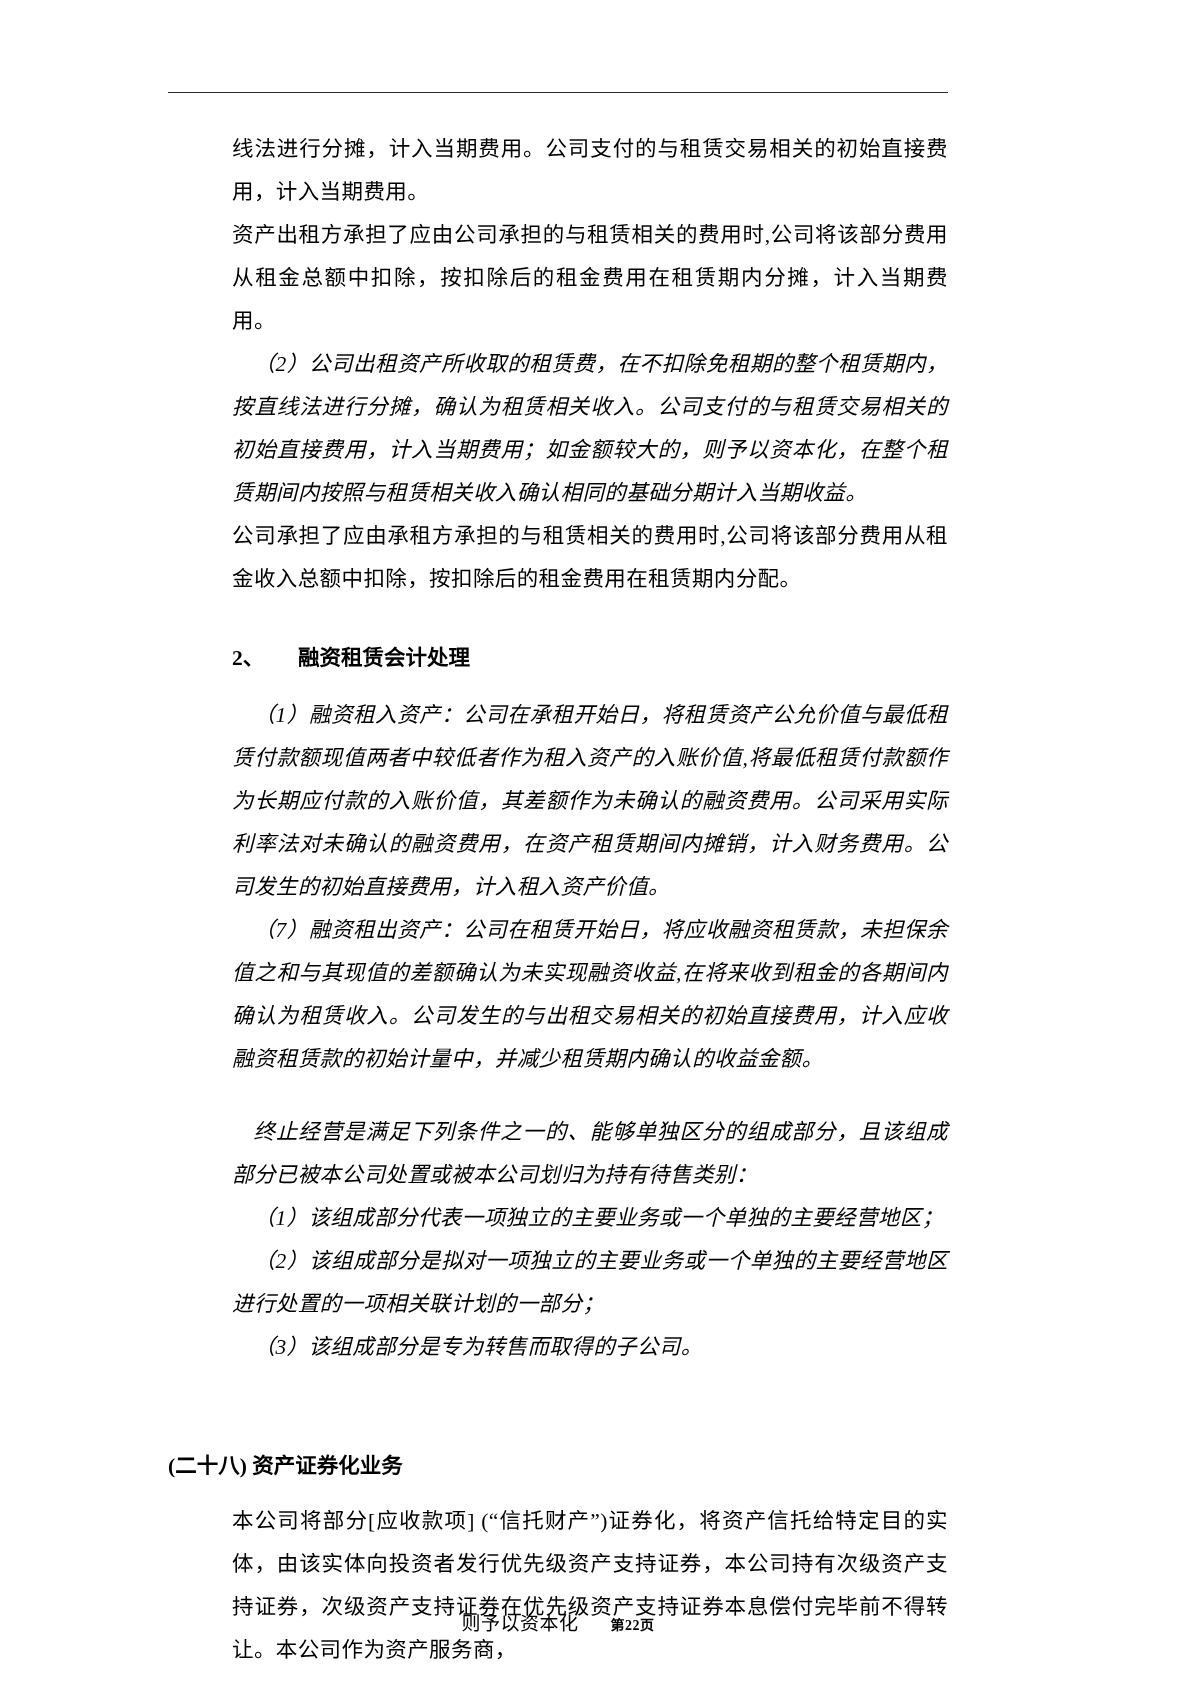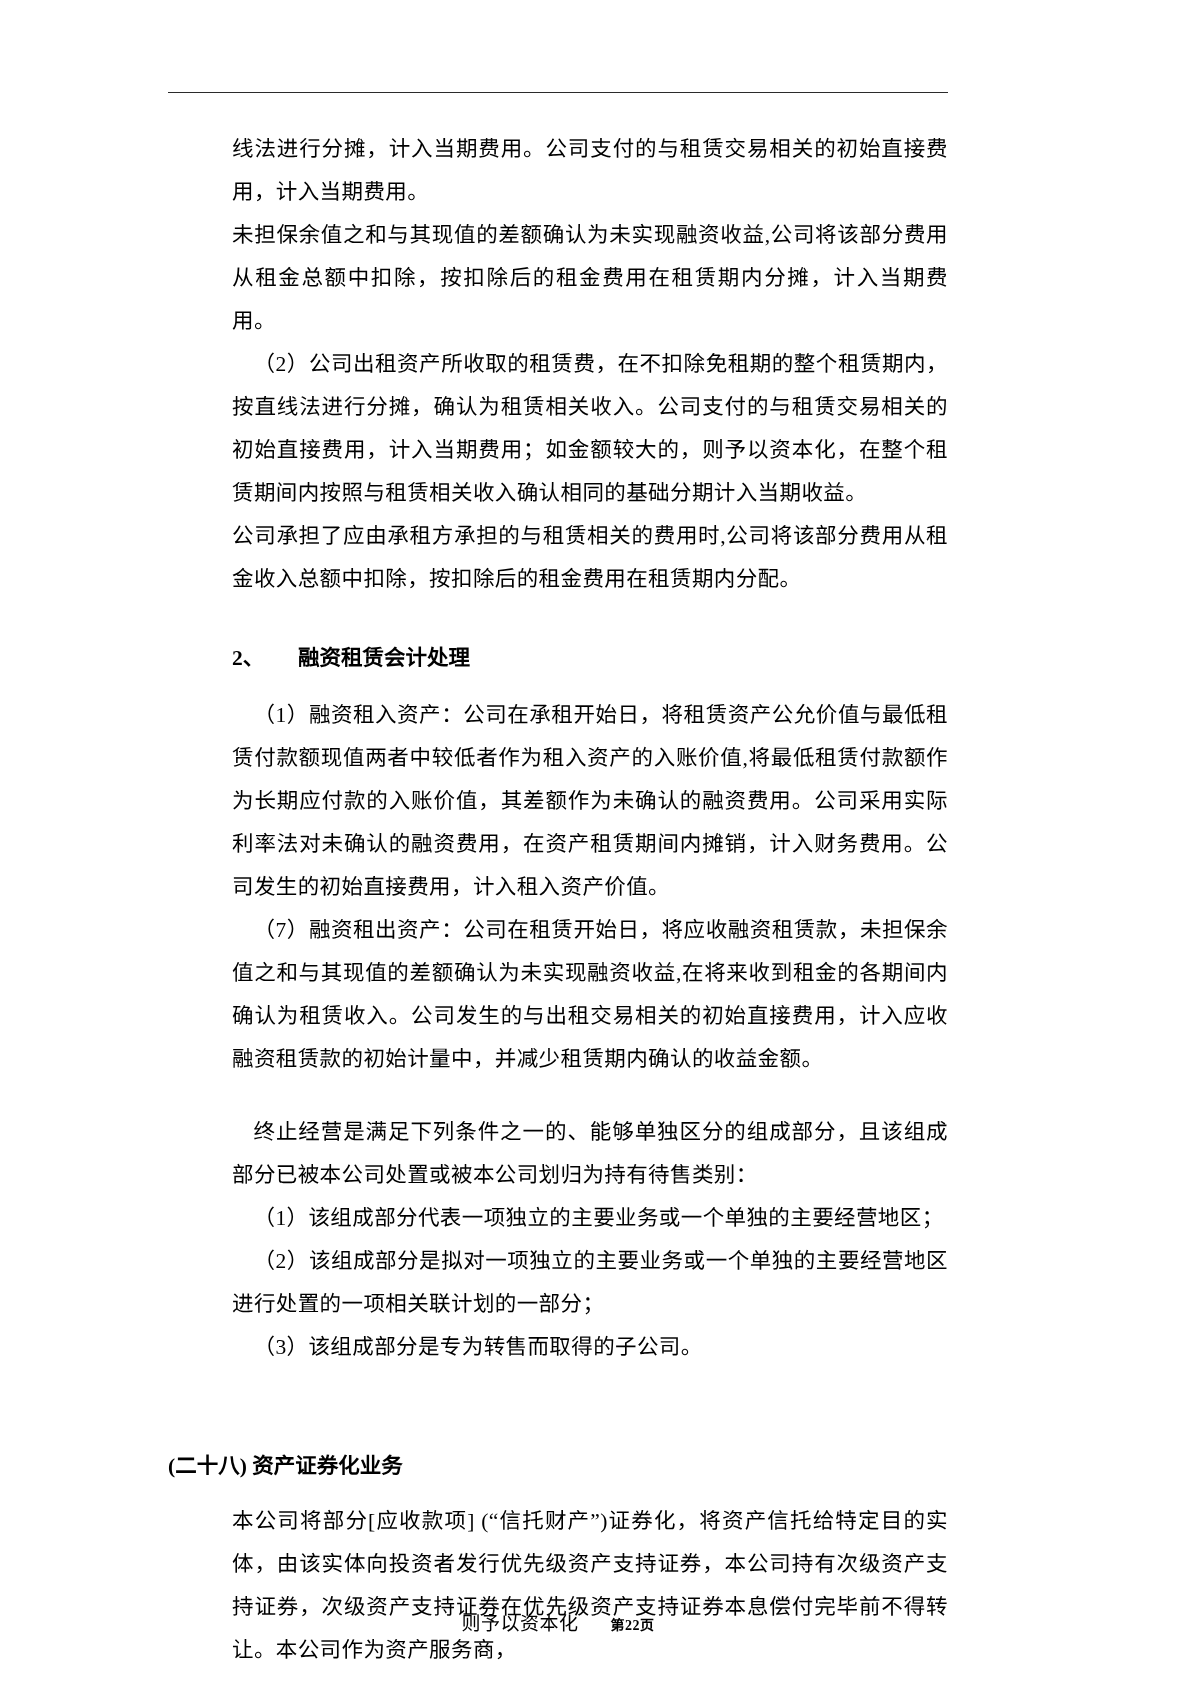--- a/index.html
+++ b/index.html
@@ -48,20 +48,21 @@
     text-justify: inter-ideograph;
   }
   .para-block {
     padding-left: 64px;
   }
   .para-block p {
     text-indent: 0;
   }
   .para-block p.ind {
     text-indent: 1em;
+    font-style: italic;
   }
   .sec-num-head {
     display: flex;
     padding-left: 64px;
     margin-top: 36px;
     margin-bottom: 14px;
     font-weight: bold;
     font-size: 21.5px;
     line-height: 43px;
   }
@@ -97,21 +98,21 @@
 
 <div class="page">
   <div class="page-inner">
 
     <div class="top-rule"></div>
 
     <div class="content">
 
       <div class="para-block">
         <p>线法进行分摊，计入当期费用。公司支付的与租赁交易相关的初始直接费用，计入当期费用。</p>
-        <p>未担保余值之和与其现值的差额确认为未实现融资收益,公司将该部分费用从租金总额中扣除，按扣除后的租金费用在租赁期内分摊，计入当期费用。</p>
+        <p>资产出租方承担了应由公司承担的与租赁相关的费用时,公司将该部分费用从租金总额中扣除，按扣除后的租金费用在租赁期内分摊，计入当期费用。</p>
         <p class="ind">（2）公司出租资产所收取的租赁费，在不扣除免租期的整个租赁期内，按直线法进行分摊，确认为租赁相关收入。公司支付的与租赁交易相关的初始直接费用，计入当期费用；如金额较大的，则予以资本化，在整个租赁期间内按照与租赁相关收入确认相同的基础分期计入当期收益。</p>
         <p>公司承担了应由承租方承担的与租赁相关的费用时,公司将该部分费用从租金收入总额中扣除，按扣除后的租金费用在租赁期内分配。</p>
       </div>
 
       <div class="sec-num-head">
         <span class="num">2、</span>
         <span>融资租赁会计处理</span>
       </div>
 
       <div class="para-block">

